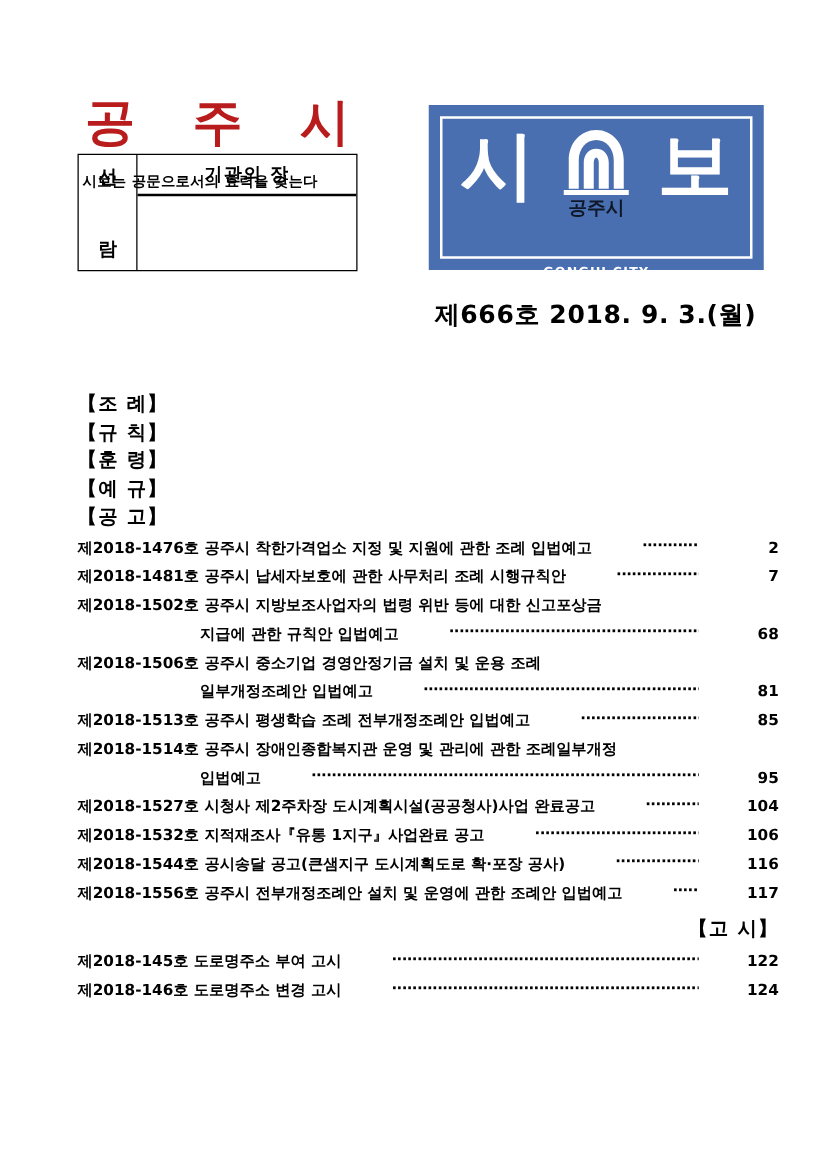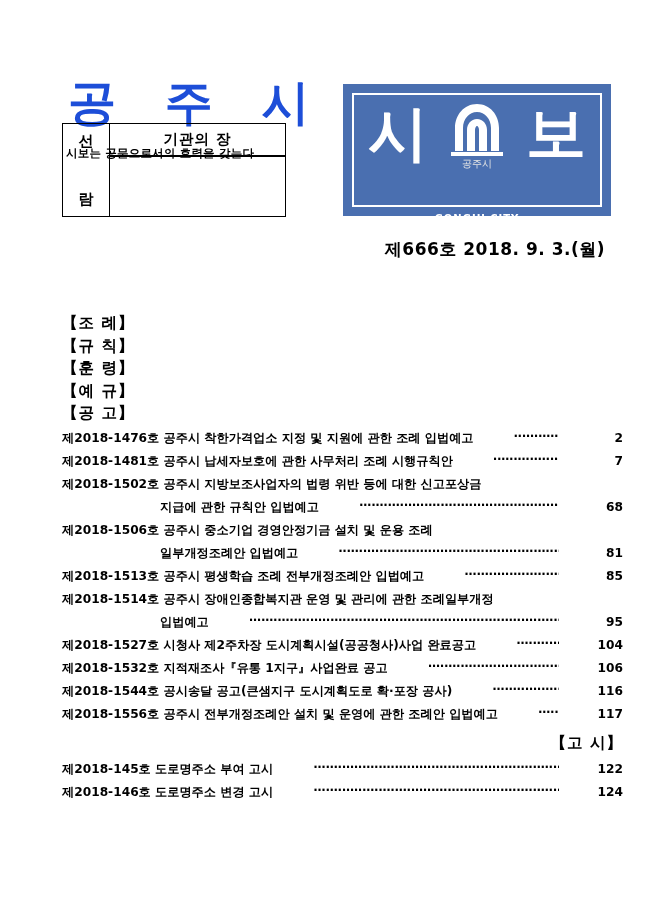--- a/index.html
+++ b/index.html
@@ -27,24 +27,24 @@
     position: relative;
     height: 230px;
   }
   .title-block {
     position: absolute;
     left: 0;
     top: 78px;
     width: 250px;
   }
   .gongju-title {
-    font-size: 48px;
+    font-size: 40px;
     font-weight: bold;
     letter-spacing: 16px;
-    color: #1d4ed8;
+    color: #b91c1c;
     line-height: 1;
     white-space: nowrap;
     padding-left: 6px;
   }
   .tagline {
     margin-top: 20px;
     font-size: 11.5px;
     font-weight: bold;
     letter-spacing: 0.2px;
     padding-left: 4px;
@@ -149,44 +149,44 @@
     transform: translateX(-50%);
     top: 6px;
     width: 80px;
     height: 58px;
   }
   .logo .kr {
     position: absolute;
     left: 50%;
     transform: translateX(-50%);
     top: 62px;
-    font-size: 10px;
-    font-weight: normal;
-    color: #e5e5e5;
+    font-size: 15px;
+    font-weight: bold;
+    color: #0f172a;
     white-space: nowrap;
   }
   .logo .en {
     position: absolute;
     left: 50%;
     transform: translateX(-50%);
     top: 82px;
     font-size: 10px;
     font-weight: bold;
     letter-spacing: 1px;
     color: #ffffff;
     white-space: nowrap;
     margin-top: 36px;
   }
 
   
   .issue-line {
     position: absolute;
     right: 4px;
     top: 238px;
-    font-size: 17px;
+    font-size: 20px;
     font-weight: bold;
     letter-spacing: 0.5px;
     white-space: nowrap;
   }
 
   
   .sections {
     position: absolute;
     left: 62px;
     top: 312px;

